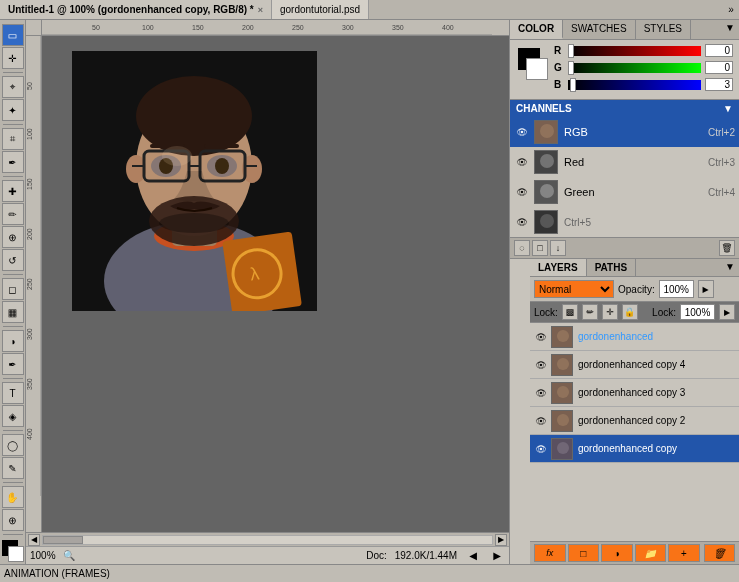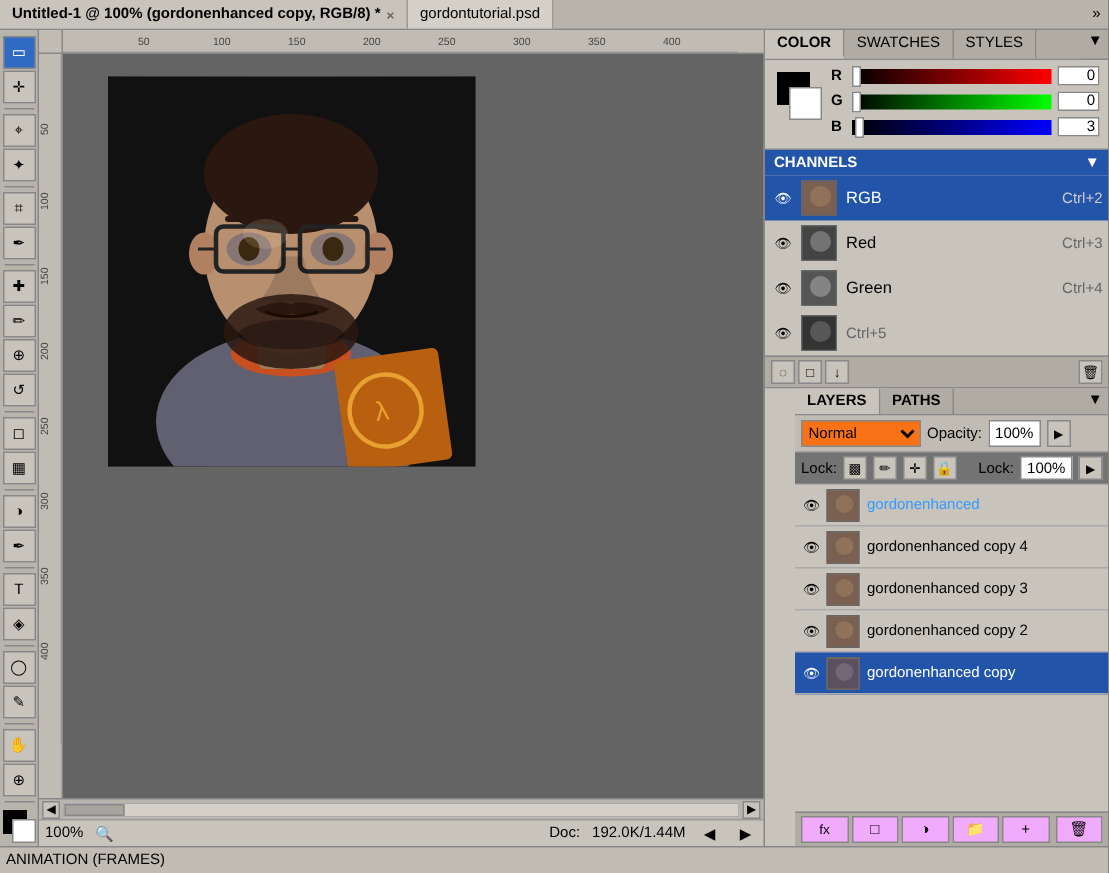--- a/index.html
+++ b/index.html
@@ -66,21 +66,21 @@
     .fill-label { font-size: 10px; margin-left: auto; }
     .fill-input { width: 35px; height: 16px; font-size: 10px; background: white; border: 1px solid #888; text-align: center; }
     #layers-list { flex: 1; overflow-y: auto; background: #c8c4bc; }
     .layer-row { display: flex; align-items: center; padding: 2px 4px; height: 28px; cursor: pointer; border-bottom: 1px solid #aaa; }
     .layer-row.selected { background: #2255aa; color: white; }
     .layer-eye { width: 14px; height: 14px; display: flex; align-items: center; justify-content: center; font-size: 9px; margin-right: 3px; cursor: pointer; }
     .layer-thumb { width: 22px; height: 22px; background: #8a7060; border: 1px solid #666; margin-right: 5px; overflow: hidden; }
     .layer-name { flex: 1; font-size: 10px; }
     .layer-row.selected .layer-name { color: white; }
     #layers-footer { display: flex; align-items: center; padding: 2px 4px; background: #b0acA4; border-top: 1px solid #888; gap: 2px; }
-    .layer-btn { width: 36px; height: 18px; background: #f0abfc; border: 1px solid #888; display: flex; align-items: center; justify-content: center; font-size: 10px; cursor: pointer; }
+    .layer-btn { width: 36px; height: 18px; background: #f97316; border: 1px solid #888; display: flex; align-items: center; justify-content: center; font-size: 10px; cursor: pointer; font-style: italic; }
 
     
     #anim-bar { height: 18px; background: #c0bcb4; border-top: 1px solid #888; display: flex; align-items: center; padding: 0 4px; font-size: 10px; }
 
     .scrollbar-h { height: 12px; background: #b8b4ac; border-top: 1px solid #888; display: flex; align-items: center; padding: 0 2px; }
 
     #canvas-container { display: flex; flex-direction: column; flex: 1; }
     #canvas-scroll-area { flex: 1; overflow: hidden; position: relative; }
 
     

